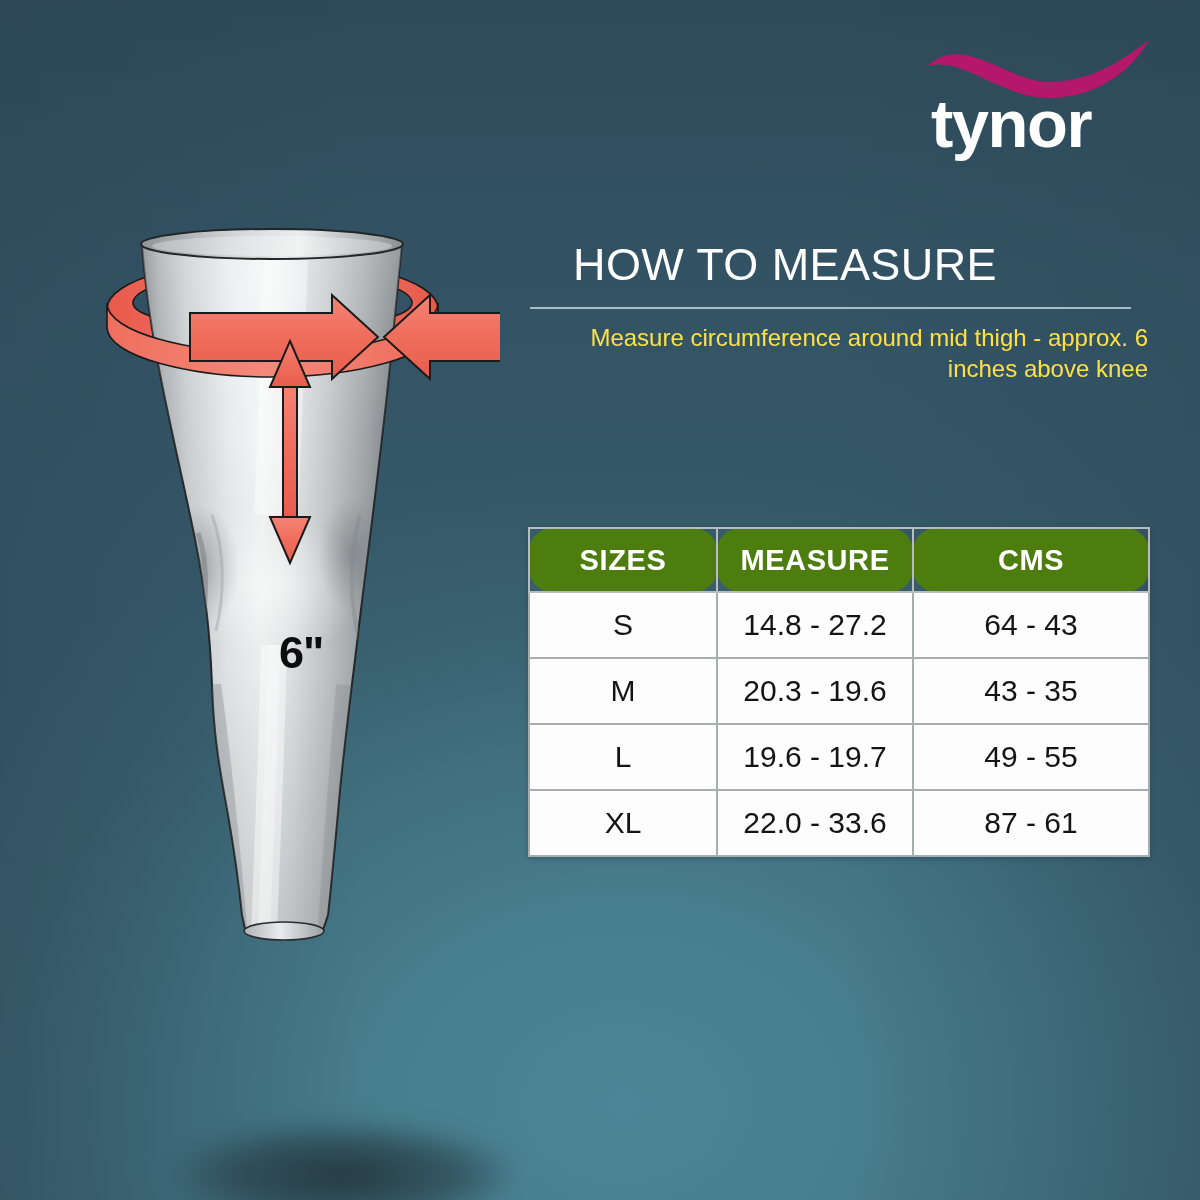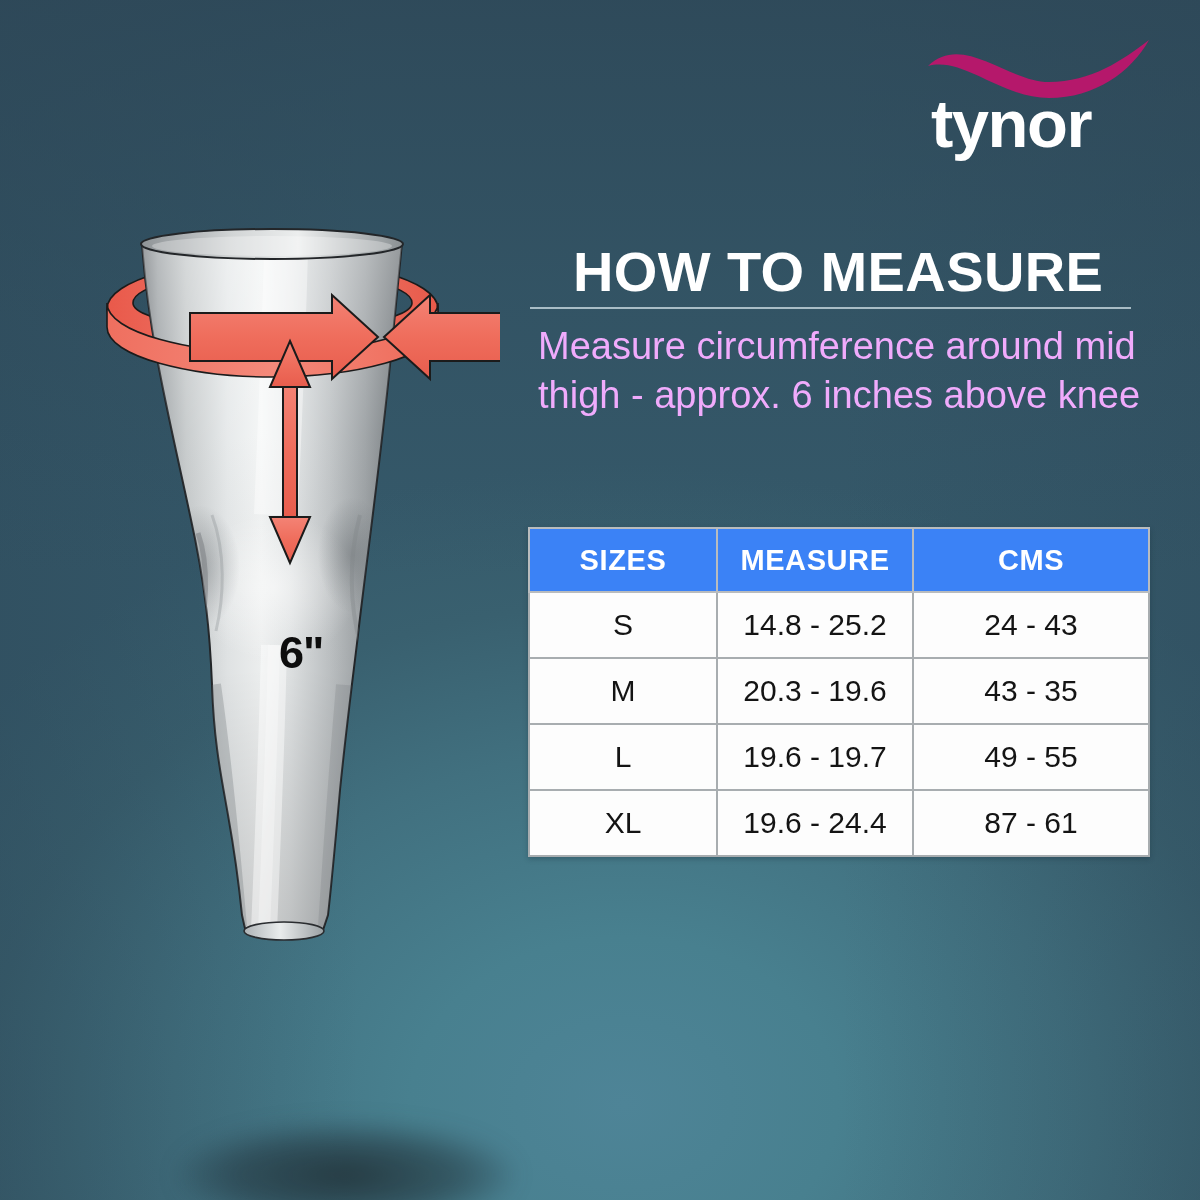--- a/index.html
+++ b/index.html
@@ -48,70 +48,72 @@
     color: #ffffff;
     letter-spacing: -1.5px;
     line-height: 1;
   }
 
   
   .title {
     position: absolute;
     left: 573px;
     top: 239px;
-    font-size: 56px;
-    font-weight: bold;
+    font-size: 45px;
+    font-weight: normal;
     color: #ffffff;
     letter-spacing: 0.4px;
     white-space: nowrap;
   }
   .title-rule {
     position: absolute;
     left: 530px;
     top: 307px;
     width: 601px;
     height: 2px;
     background: rgba(215,230,236,0.72);
   }
   .subtitle {
     position: absolute;
     left: 538px;
     top: 322px;
     width: 610px;
-    font-size: 38px;
-    color: #f0abfc;
+    font-size: 24px;
+    color: #fde047;
     line-height: 1.30;
     font-weight: 400;
+    text-align: right;
   }
 
   
   .size-table {
     position: absolute;
     left: 528px;
     top: 527px;
     width: 620px;
     border-collapse: collapse;
     table-layout: fixed;
     box-shadow: 0 2px 5px rgba(20,40,52,0.30);
   }
   .size-table th, .size-table td {
     border: 2px solid #a8adb0;
     text-align: center;
     font-weight: 400;
     padding: 0;
     height: 64px;
   }
   .size-table thead th {
-    background: #3b82f6;
+    background: #4d7c0f;
     color: #ffffff;
     font-size: 29px;
     font-weight: bold;
     letter-spacing: 0.6px;
     height: 62px;
     border-color: #b9bcbe;
+    border-radius: 23px;
   }
   .size-table tbody td {
     background: #fdfdfd;
     color: #141414;
     font-size: 30px;
   }
   .col-size  { width: 188px; }
   .col-inch  { width: 196px; }
   .col-cms   { width: 236px; }
 
@@ -375,34 +377,34 @@
     <thead>
       <tr>
         <th>SIZES</th>
         <th>MEASURE</th>
         <th>CMS</th>
       </tr>
     </thead>
     <tbody>
       <tr>
         <td>S</td>
-        <td>14.8 - 25.2</td>
-        <td>24 - 43</td>
+        <td>14.8 - 27.2</td>
+        <td>64 - 43</td>
       </tr>
       <tr>
         <td>M</td>
         <td>20.3 - 19.6</td>
         <td>43 - 35</td>
       </tr>
       <tr>
         <td>L</td>
         <td>19.6 - 19.7</td>
         <td>49 - 55</td>
       </tr>
       <tr>
         <td>XL</td>
-        <td>19.6 - 24.4</td>
+        <td>22.0 - 33.6</td>
         <td>87 - 61</td>
       </tr>
     </tbody>
   </table>
 
 </div>
 
 </body></html>

